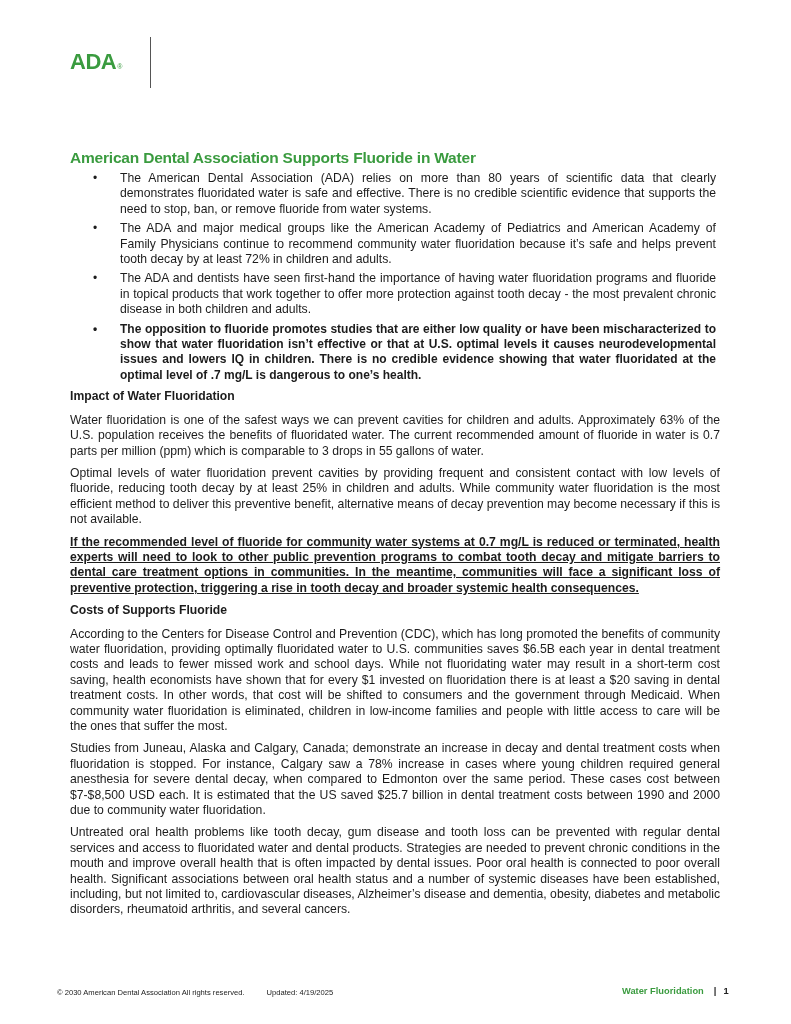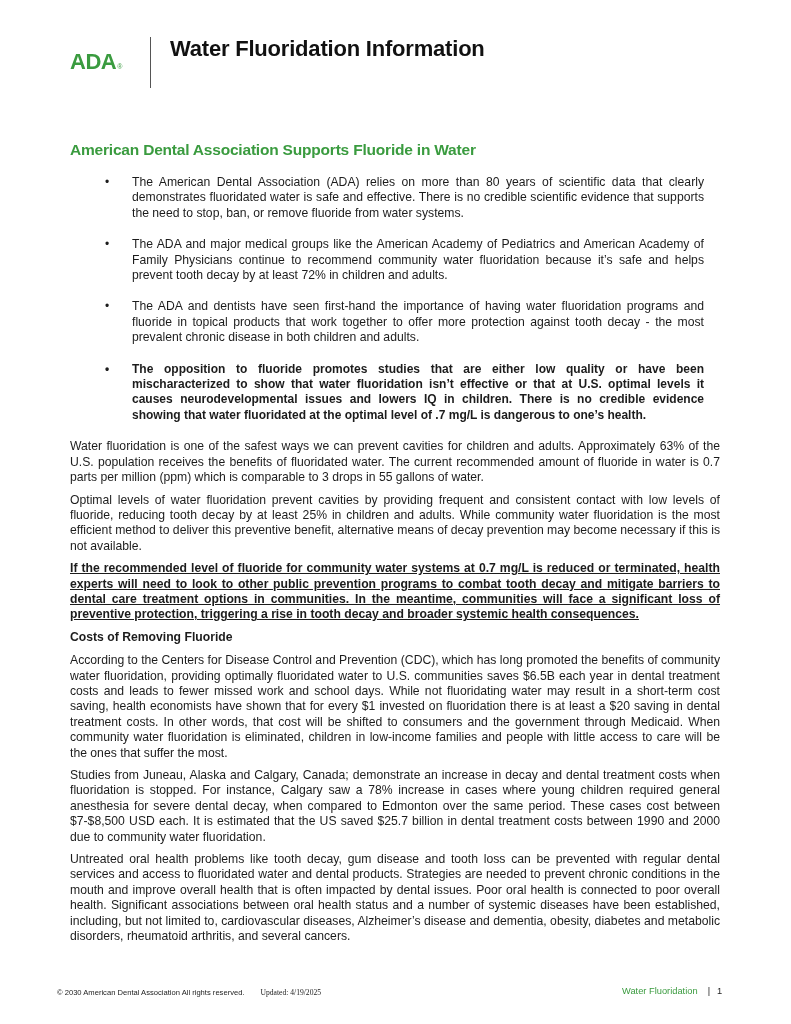--- a/index.html
+++ b/index.html
@@ -20,64 +20,64 @@
     .doc-title {
       position: absolute; left: 170px; top: 36px;
       font-size: 22px; font-weight: bold; color: #111; letter-spacing: -0.2px;
     }
     .content {
       position: absolute; left: 70px; top: 141px; width: 650px;
       font-size: 12.2px; line-height: 15.4px; color: #1c1c1c;
     }
     .section-heading-green {
       font-size: 15.5px; font-weight: bold; color: #3a9b3f; line-height: 18px;
-      margin: 0 0 1px 0; letter-spacing: -0.2px;
+      margin: 8px 0 1px 0; letter-spacing: -0.2px;
     }
     ul.bullets { margin: 0; padding: 0 0 0 46px; list-style: none; }
-    ul.bullets li { position: relative; text-align: justify; margin: 16px; }
+    ul.bullets li { position: relative; text-align: justify; margin: 4px; }
     ul.bullets li::before {
       content: "\2022"; position: absolute; left: -27px; top: 0; font-size: 12px;
     }
     ul.bullets li.bold { font-weight: bold; font-size: 12px; }
     .subheading { font-weight: bold; margin: 6px 0 8px 0; font-size: 12.2px; }
     p { margin: 0 0 7px 0; text-align: justify; }
     p.bold { font-weight: bold; text-decoration: underline; }
     .footer-left {
       position: absolute; left: 57px; top: 988px; font-size: 7.6px; color: #222;
     }
-    .footer-left .updated { margin-left: 16px; font-family: Liberation Serif, serif; }
+    .footer-left .updated { margin-left: 22px; }
     .footer-right {
-      position: absolute; left: 622px; top: 986px; font-size: 9.3px; color: #3a9b3f;
+      position: absolute; left: 622px; top: 986px; font-size: 9.3px; color: #3a9b3f; font-weight: bold;
     }
     .footer-right .sep { color: #222; margin: 0 7px 0 10px; }
     .footer-right .page { color: #222; }
   </style>
 </head>
 <body>
 
 <div class="header">
   <div class="logo"><span>ADA</span><span class="reg">®</span></div>
   <div class="header-divider"></div>
-  <div class="doc-title">Water Fluoridation Information</div>
 </div>
 
 <div class="content">
   <div class="section-heading-green">American Dental Association Supports Fluoride in Water</div>
   <ul class="bullets">
     <li>The American Dental Association (ADA) relies on more than 80 years of scientific data that clearly demonstrates fluoridated water is safe and effective. There is no credible scientific evidence that supports the need to stop, ban, or remove fluoride from water systems.</li>
     <li>The ADA and major medical groups like the American Academy of Pediatrics and American Academy of Family Physicians continue to recommend community water fluoridation because it’s safe and helps prevent tooth decay by at least 72% in children and adults.</li>
     <li>The ADA and dentists have seen first-hand the importance of having water fluoridation programs and fluoride in topical products that work together to offer more protection against tooth decay - the most prevalent chronic disease in both children and adults.</li>
     <li class="bold">The opposition to fluoride promotes studies that are either low quality or have been mischaracterized to show that water fluoridation isn’t effective or that at U.S. optimal levels it causes neurodevelopmental issues and lowers IQ in children. There is no credible evidence showing that water fluoridated at the optimal level of .7 mg/L is dangerous to one’s health.</li>
   </ul>
 
+  <div class="subheading">Impact of Water Fluoridation</div>
   <p>Water fluoridation is one of the safest ways we can prevent cavities for children and adults. Approximately 63% of the U.S. population receives the benefits of fluoridated water.  The current recommended amount of fluoride in water is 0.7 parts per million (ppm) which is comparable to 3 drops in 55 gallons of water.</p>
   <p>Optimal levels of water fluoridation prevent cavities by providing frequent and consistent contact with low levels of fluoride, reducing tooth decay by at least 25% in children and adults. While community water fluoridation is the most efficient method to deliver this preventive benefit, alternative means of decay prevention may become necessary if this is not available.</p>
   <p class="bold">If the recommended level of fluoride for community water systems at 0.7 mg/L is reduced or terminated, health experts will need to look to other public prevention programs to combat tooth decay and mitigate barriers to dental care treatment options in communities. In the meantime, communities will face a significant loss of preventive protection, triggering a rise in tooth decay and broader systemic health consequences.</p>
 
-  <div class="subheading">Costs of Removing Fluoride</div>
+  <div class="subheading">Costs of Supports Fluoride</div>
   <p>According to the Centers for Disease Control and Prevention (CDC), which has long promoted the benefits of community water fluoridation, providing optimally fluoridated water to U.S. communities saves $6.5B each year in dental treatment costs and leads to fewer missed work and school days. While not fluoridating water may result in a short-term cost saving, health economists have shown that for every $1 invested on fluoridation there is at least a $20 saving in dental treatment costs. In other words, that cost will be shifted to consumers and the government through Medicaid. When community water fluoridation is eliminated, children in low-income families and people with little access to care will be the ones that suffer the most.</p>
   <p>Studies from Juneau, Alaska and Calgary, Canada; demonstrate an increase in decay and dental treatment costs when fluoridation is stopped. For instance, Calgary saw a 78% increase in cases where young children required general anesthesia for severe dental decay, when compared to Edmonton over the same period. These cases cost between $7-$8,500 USD each. It is estimated that the US saved $25.7 billion in dental treatment costs between 1990 and 2000 due to community water fluoridation.</p>
   <p>Untreated oral health problems like tooth decay, gum disease and tooth loss can be prevented with regular dental services and access to fluoridated water and dental products. Strategies are needed to prevent chronic conditions in the mouth and improve overall health that is often impacted by dental issues. Poor oral health is connected to poor overall health. Significant associations between oral health status and a number of systemic diseases have been established, including, but not limited to, cardiovascular diseases, Alzheimer’s disease and dementia, obesity, diabetes and metabolic disorders, rheumatoid arthritis, and several cancers.</p>
 </div>
 
 <div class="footer-left">
   <span>© 2030 American Dental Association All rights reserved.</span><span class="updated">Updated: 4/19/2025</span>
 </div>
 <div class="footer-right">
   <span>Water Fluoridation</span><span class="sep">|</span><span class="page">1</span>

